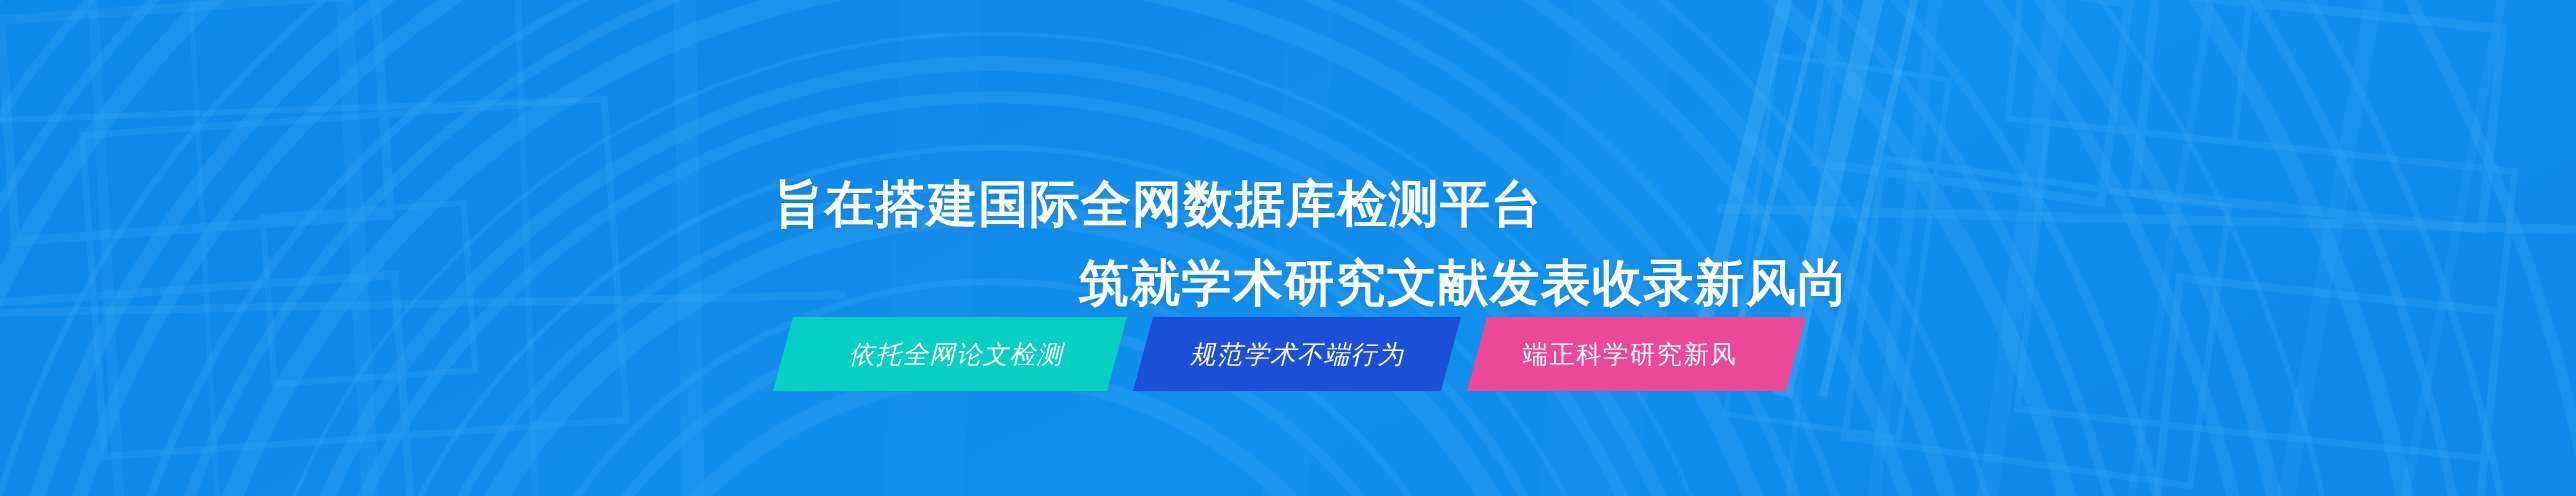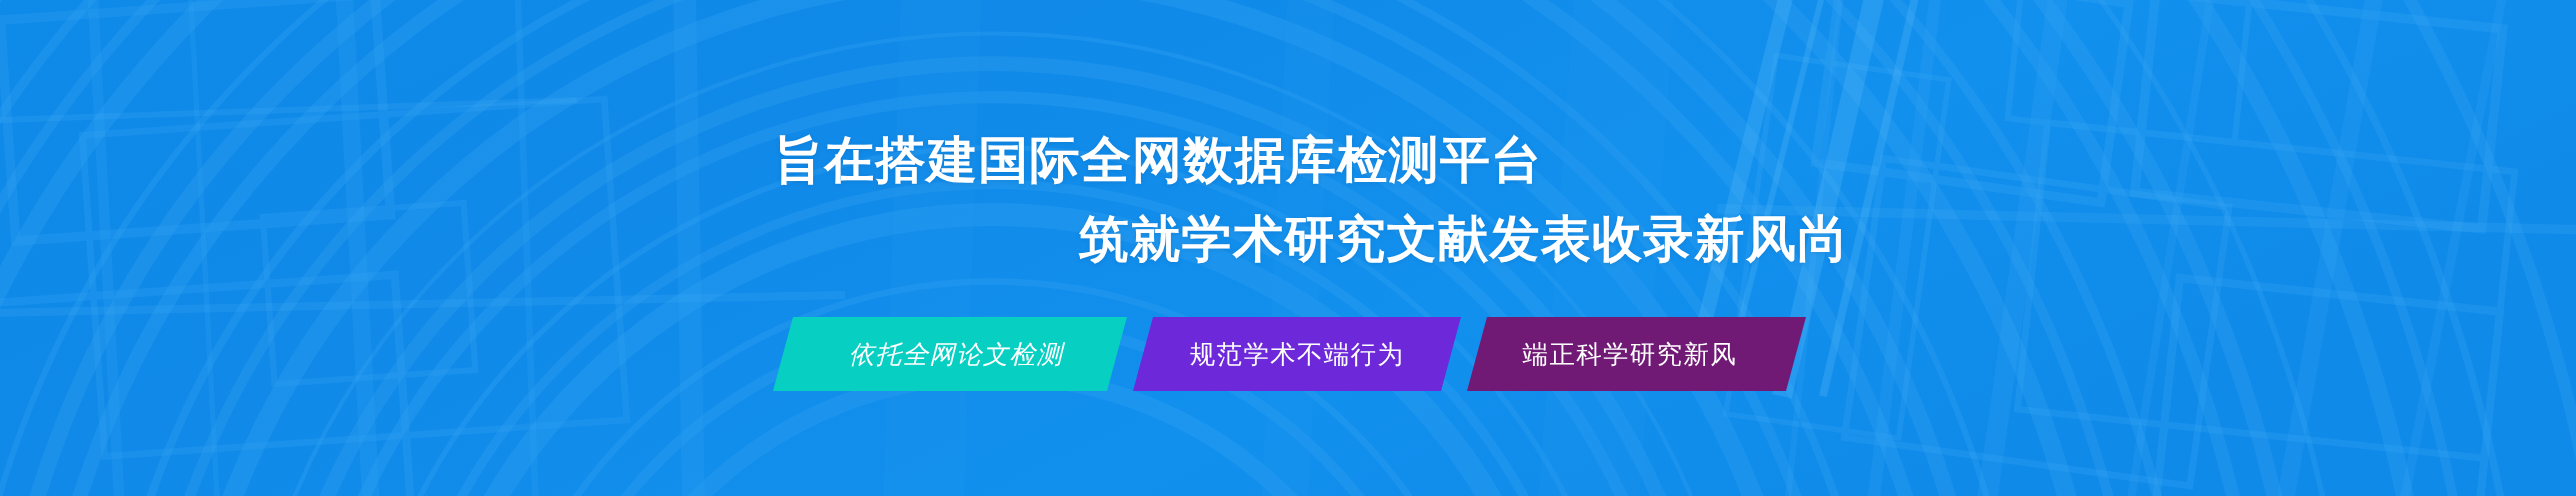--- a/index.html
+++ b/index.html
@@ -33,21 +33,21 @@
   }
   .headline-line {
     color: #ffffff;
     font-size: 50px;
     line-height: 59px;
     font-weight: 700;
     letter-spacing: 1.3px;
     white-space: nowrap;
     text-shadow: 0 1.3px 4px rgba(5, 70, 125, .18);
   }
-  .headline-line.l1 { margin-left: 773px; }
+  .headline-line.l1 { margin-left: 773px; margin-top: 44px; }
   .headline-line.l2 { margin-left: 1079px; margin-top: 20px; }
 
   
   .ribbon {
     position: absolute;
     left: 773px;
     top: 317px;
     height: 74px;
     width: 1033px;
     display: flex;
@@ -69,26 +69,27 @@
   .ribbon-item:last-child { margin-right: 0; }
   .ribbon-item.t0 {
     width: 354px;
     background: #07cfc2;
     clip-path: polygon(20px 0, 100% 0, calc(100% - 20px) 100%, 0 100%);
     padding-left: 12px;
     font-style: italic;
   }
   .ribbon-item.t1 {
     width: 328px;
-    background: #6d28d9;
+    background: #1d4ed8;
     clip-path: polygon(20px 0, 100% 0, calc(100% - 20px) 100%, 0 100%);
+    font-style: italic;
   }
   .ribbon-item.t2 {
     width: 339px;
-    background: #701a75;
+    background: #ec4899;
     clip-path: polygon(20px 0, 100% 0, calc(100% - 20px) 100%, 0 100%);
     padding-right: 13.4px;
   }
 </style>
 </head>
 <body>
 
 <div id="banner">
 
   <svg id="bg-svg" viewBox="0 0 3840 740" preserveAspectRatio="none">

